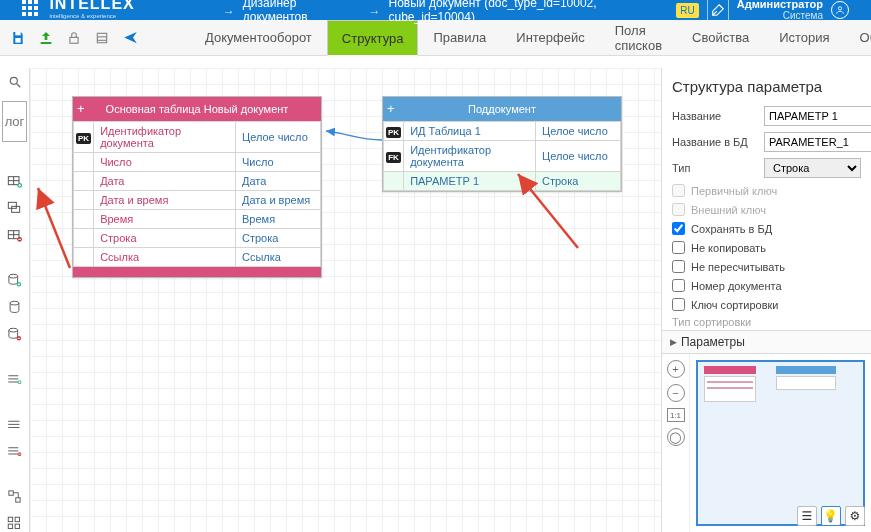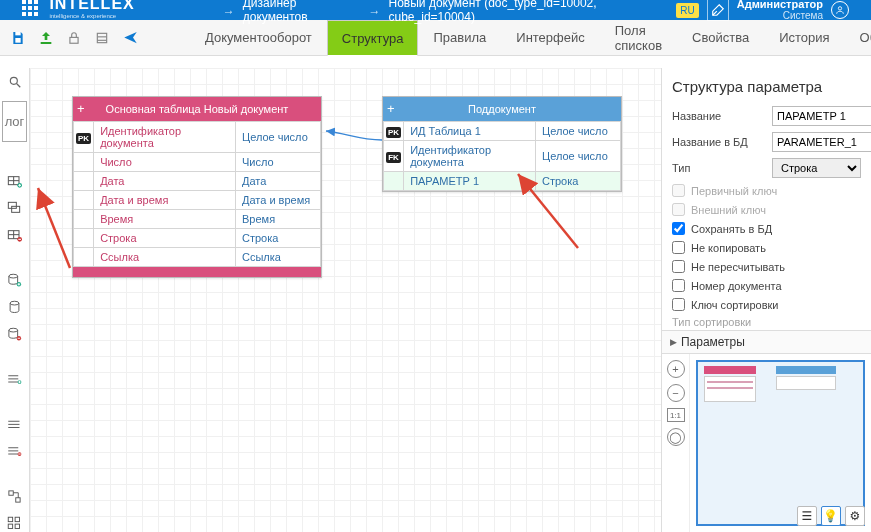--- a/index.html
+++ b/index.html
@@ -167,21 +167,21 @@
     display:inline-block;background:#222;color:#fff;font-size:8px;
     padding:1px 2px;border-radius:2px;font-weight:bold;
   }
   .card td.type{ color:#2f6fa8; width:85px; }
   .card.pink .footer{height:10px;background:#d94f7d;}
   .row-highlight td{ background:#eafcf0;}
   
   svg.overlay{position:absolute;left:0;top:0;pointer-events:none;}
   
   .panel-title{font-size:15px;padding:10px 10px 8px;color:#333; white-space:nowrap;}
-  .prop-row{display:flex;align-items:center;padding:3px 10px;gap:10px;}
+  .prop-row{display:flex;align-items:center;padding:3px 10px;gap:2px;}
   .prop-row label{flex:0 0 90px;color:#444;font-size:11px;}
   .prop-row input[type=text], .prop-row select{
     flex:1;border:1px solid #bbb;padding:2px 4px;font-size:11px;height:20px;
   }
   .chk-row{display:flex;align-items:center;gap:6px;padding:3px 10px;font-size:11px;color:#444;}
   .chk-row.disabled{color:#aaa;}
   .chk-row input{margin:0;}
   .section-hdr{
     border-top:1px solid #ddd;
     padding:4px 8px;

